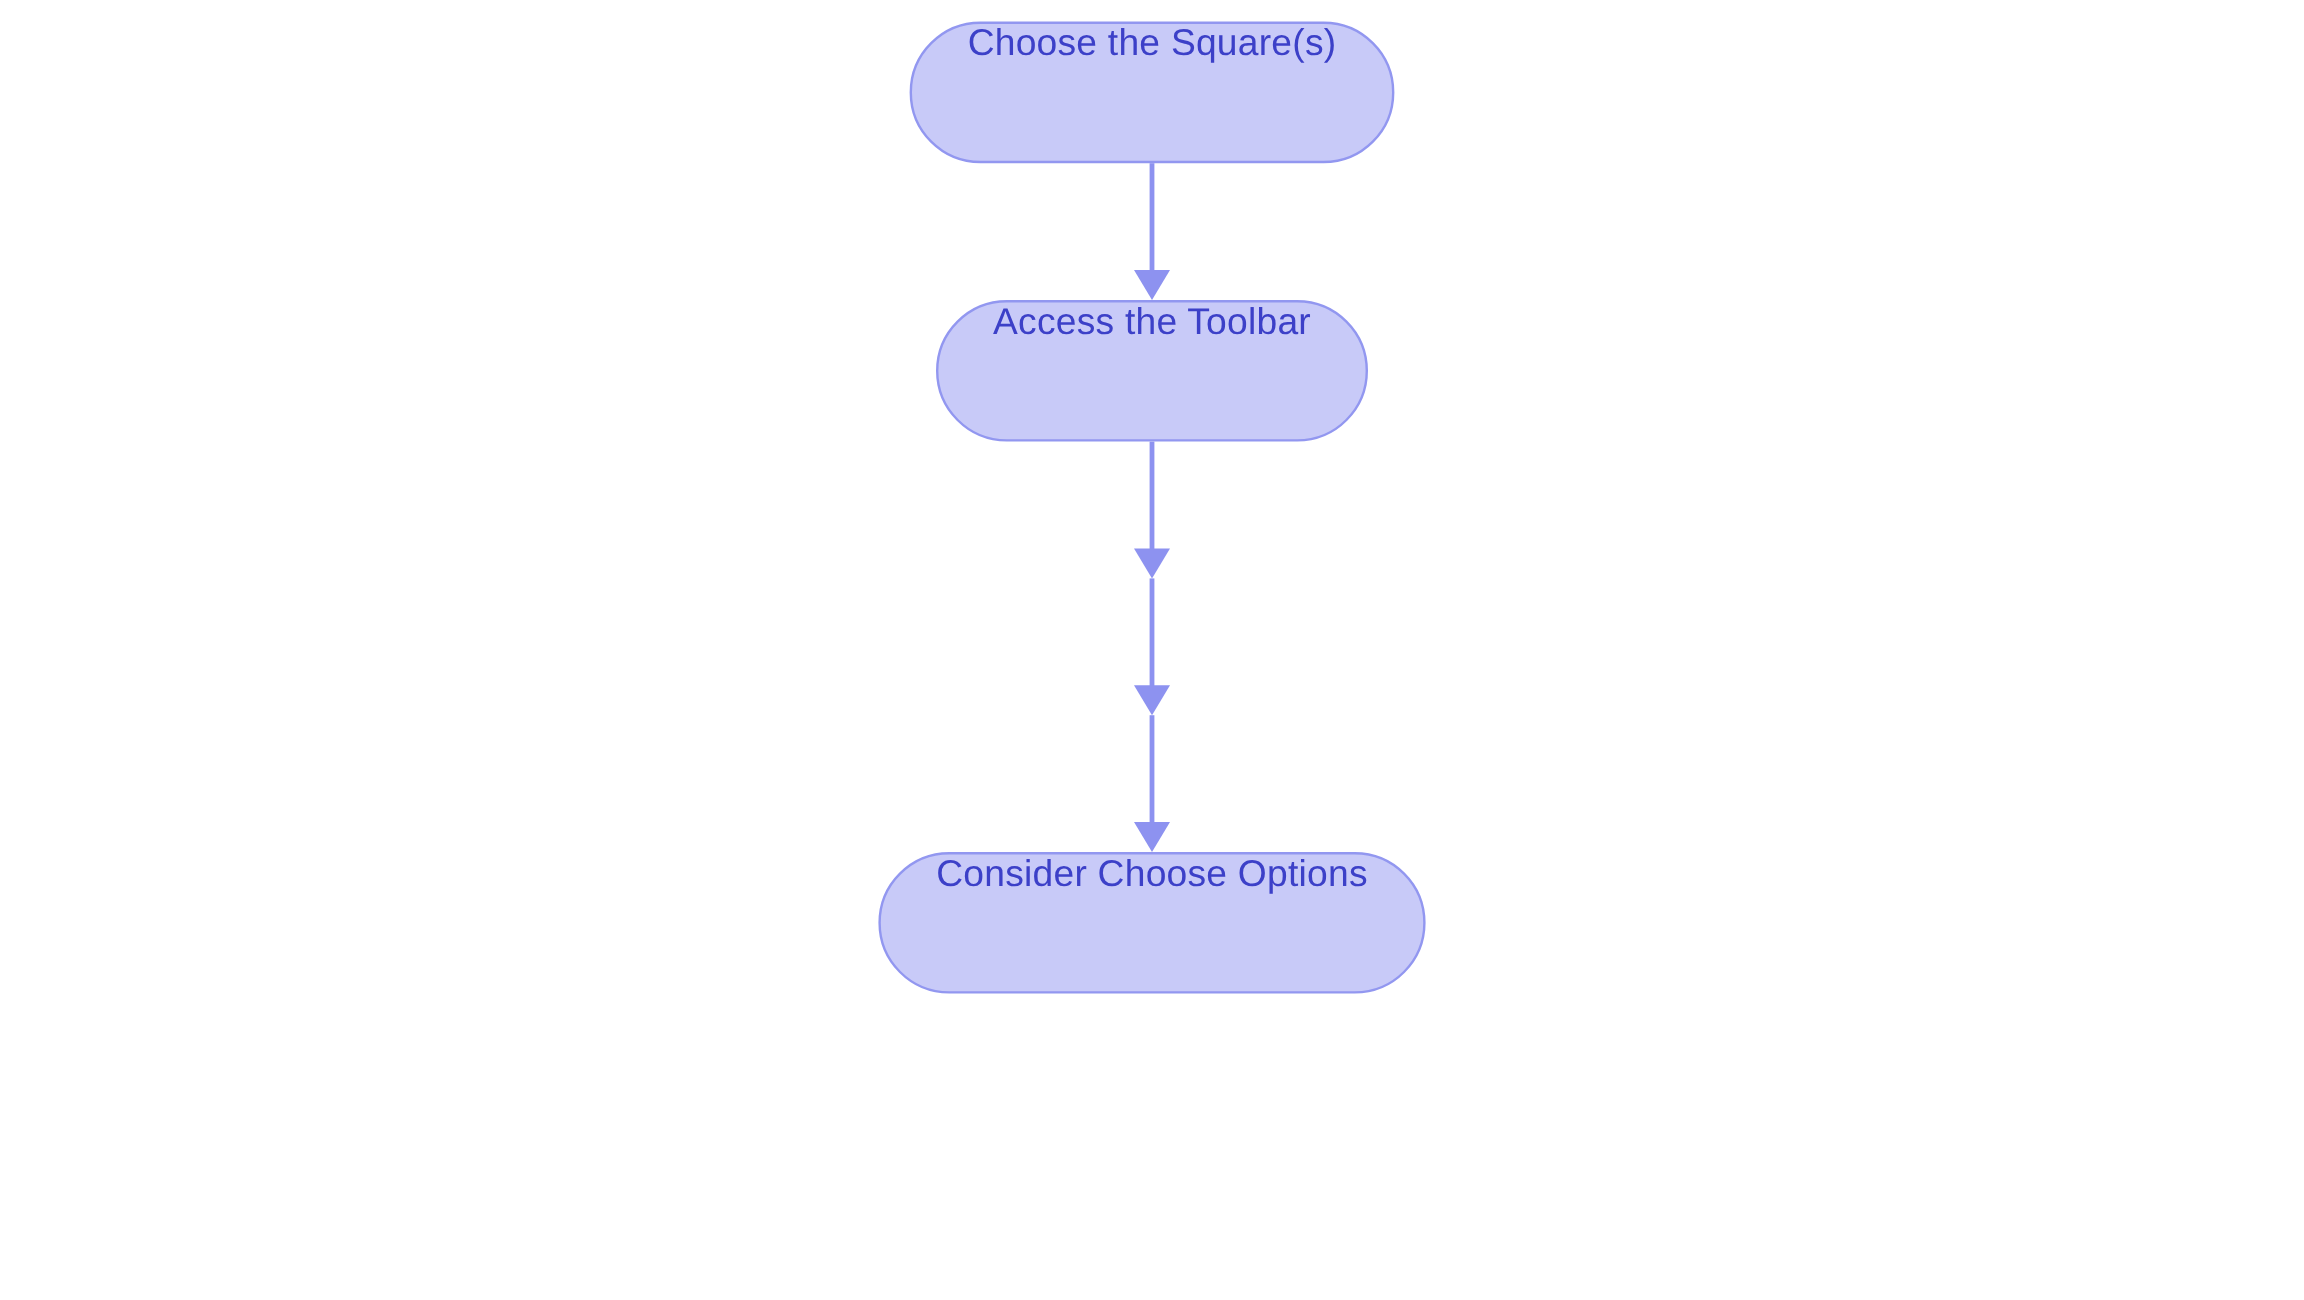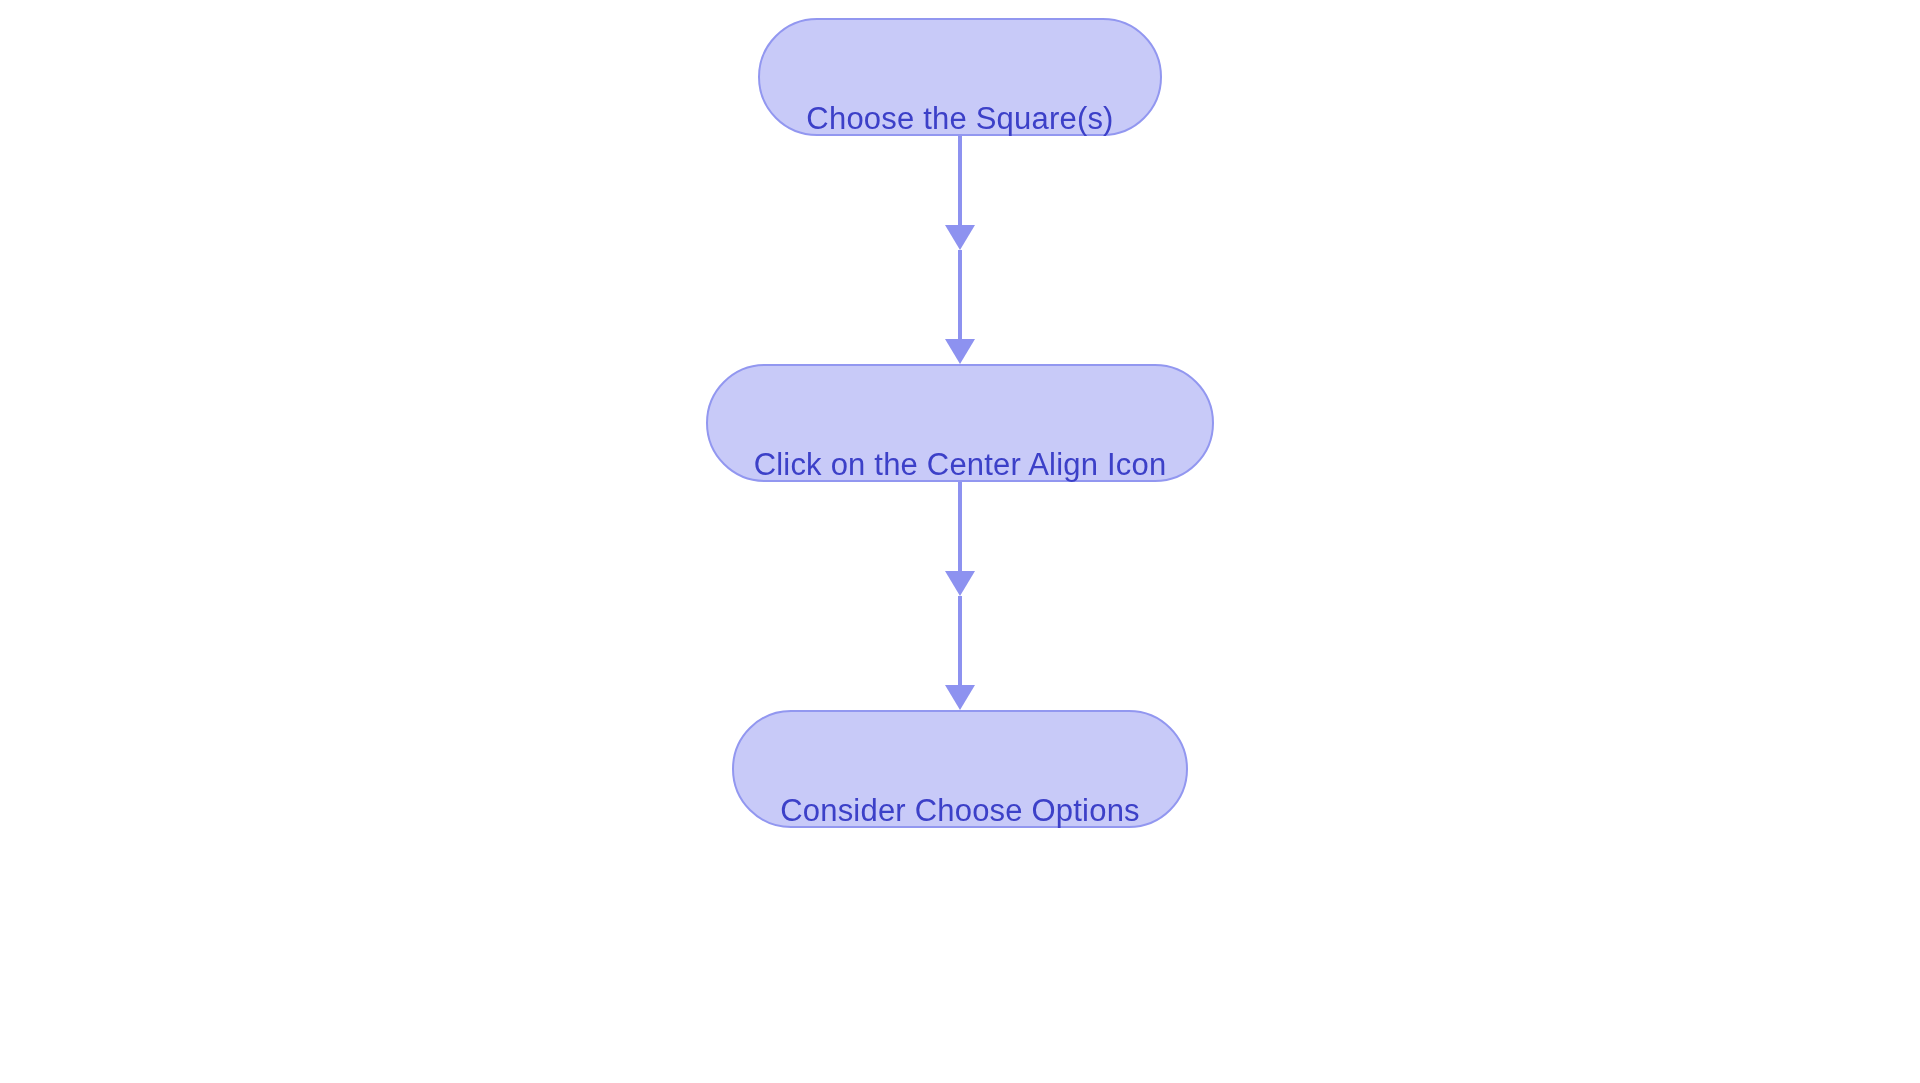--- a/index.html
+++ b/index.html
@@ -29,21 +29,21 @@
     display: flex;
     flex-direction: column;
     align-items: center;
     padding-top: 18px;
   }
   .node {
     height: 118px;
     min-height: 118px;
     padding: 0 46px;
     display: flex;
-    align-items: flex-end;
+    align-items: flex-start;
     justify-content: center;
     background: var(--node-fill);
     border: 2px solid var(--node-border);
     border-radius: 60px;
     width: fit-content;
   }
   .node .label {
     color: var(--node-text);
     font-size: 31px;
     line-height: 1;
@@ -83,29 +83,29 @@
 
     <div class="node">
       <span class="label">Choose the Square(s)</span>
     </div>
 
     <div class="arrow">
       <div class="stem"></div>
       <div class="head"></div>
     </div>
 
+    <div class="node">
+      <span class="label">Access the Toolbar</span>
+    </div>
 
     <div class="arrow">
       <div class="stem"></div>
       <div class="head"></div>
     </div>
 
-    <div class="node">
-      <span class="label">Click on the Center Align Icon</span>
-    </div>
 
     <div class="arrow">
       <div class="stem"></div>
       <div class="head"></div>
     </div>
 
 
     <div class="arrow">
       <div class="stem"></div>
       <div class="head"></div>

